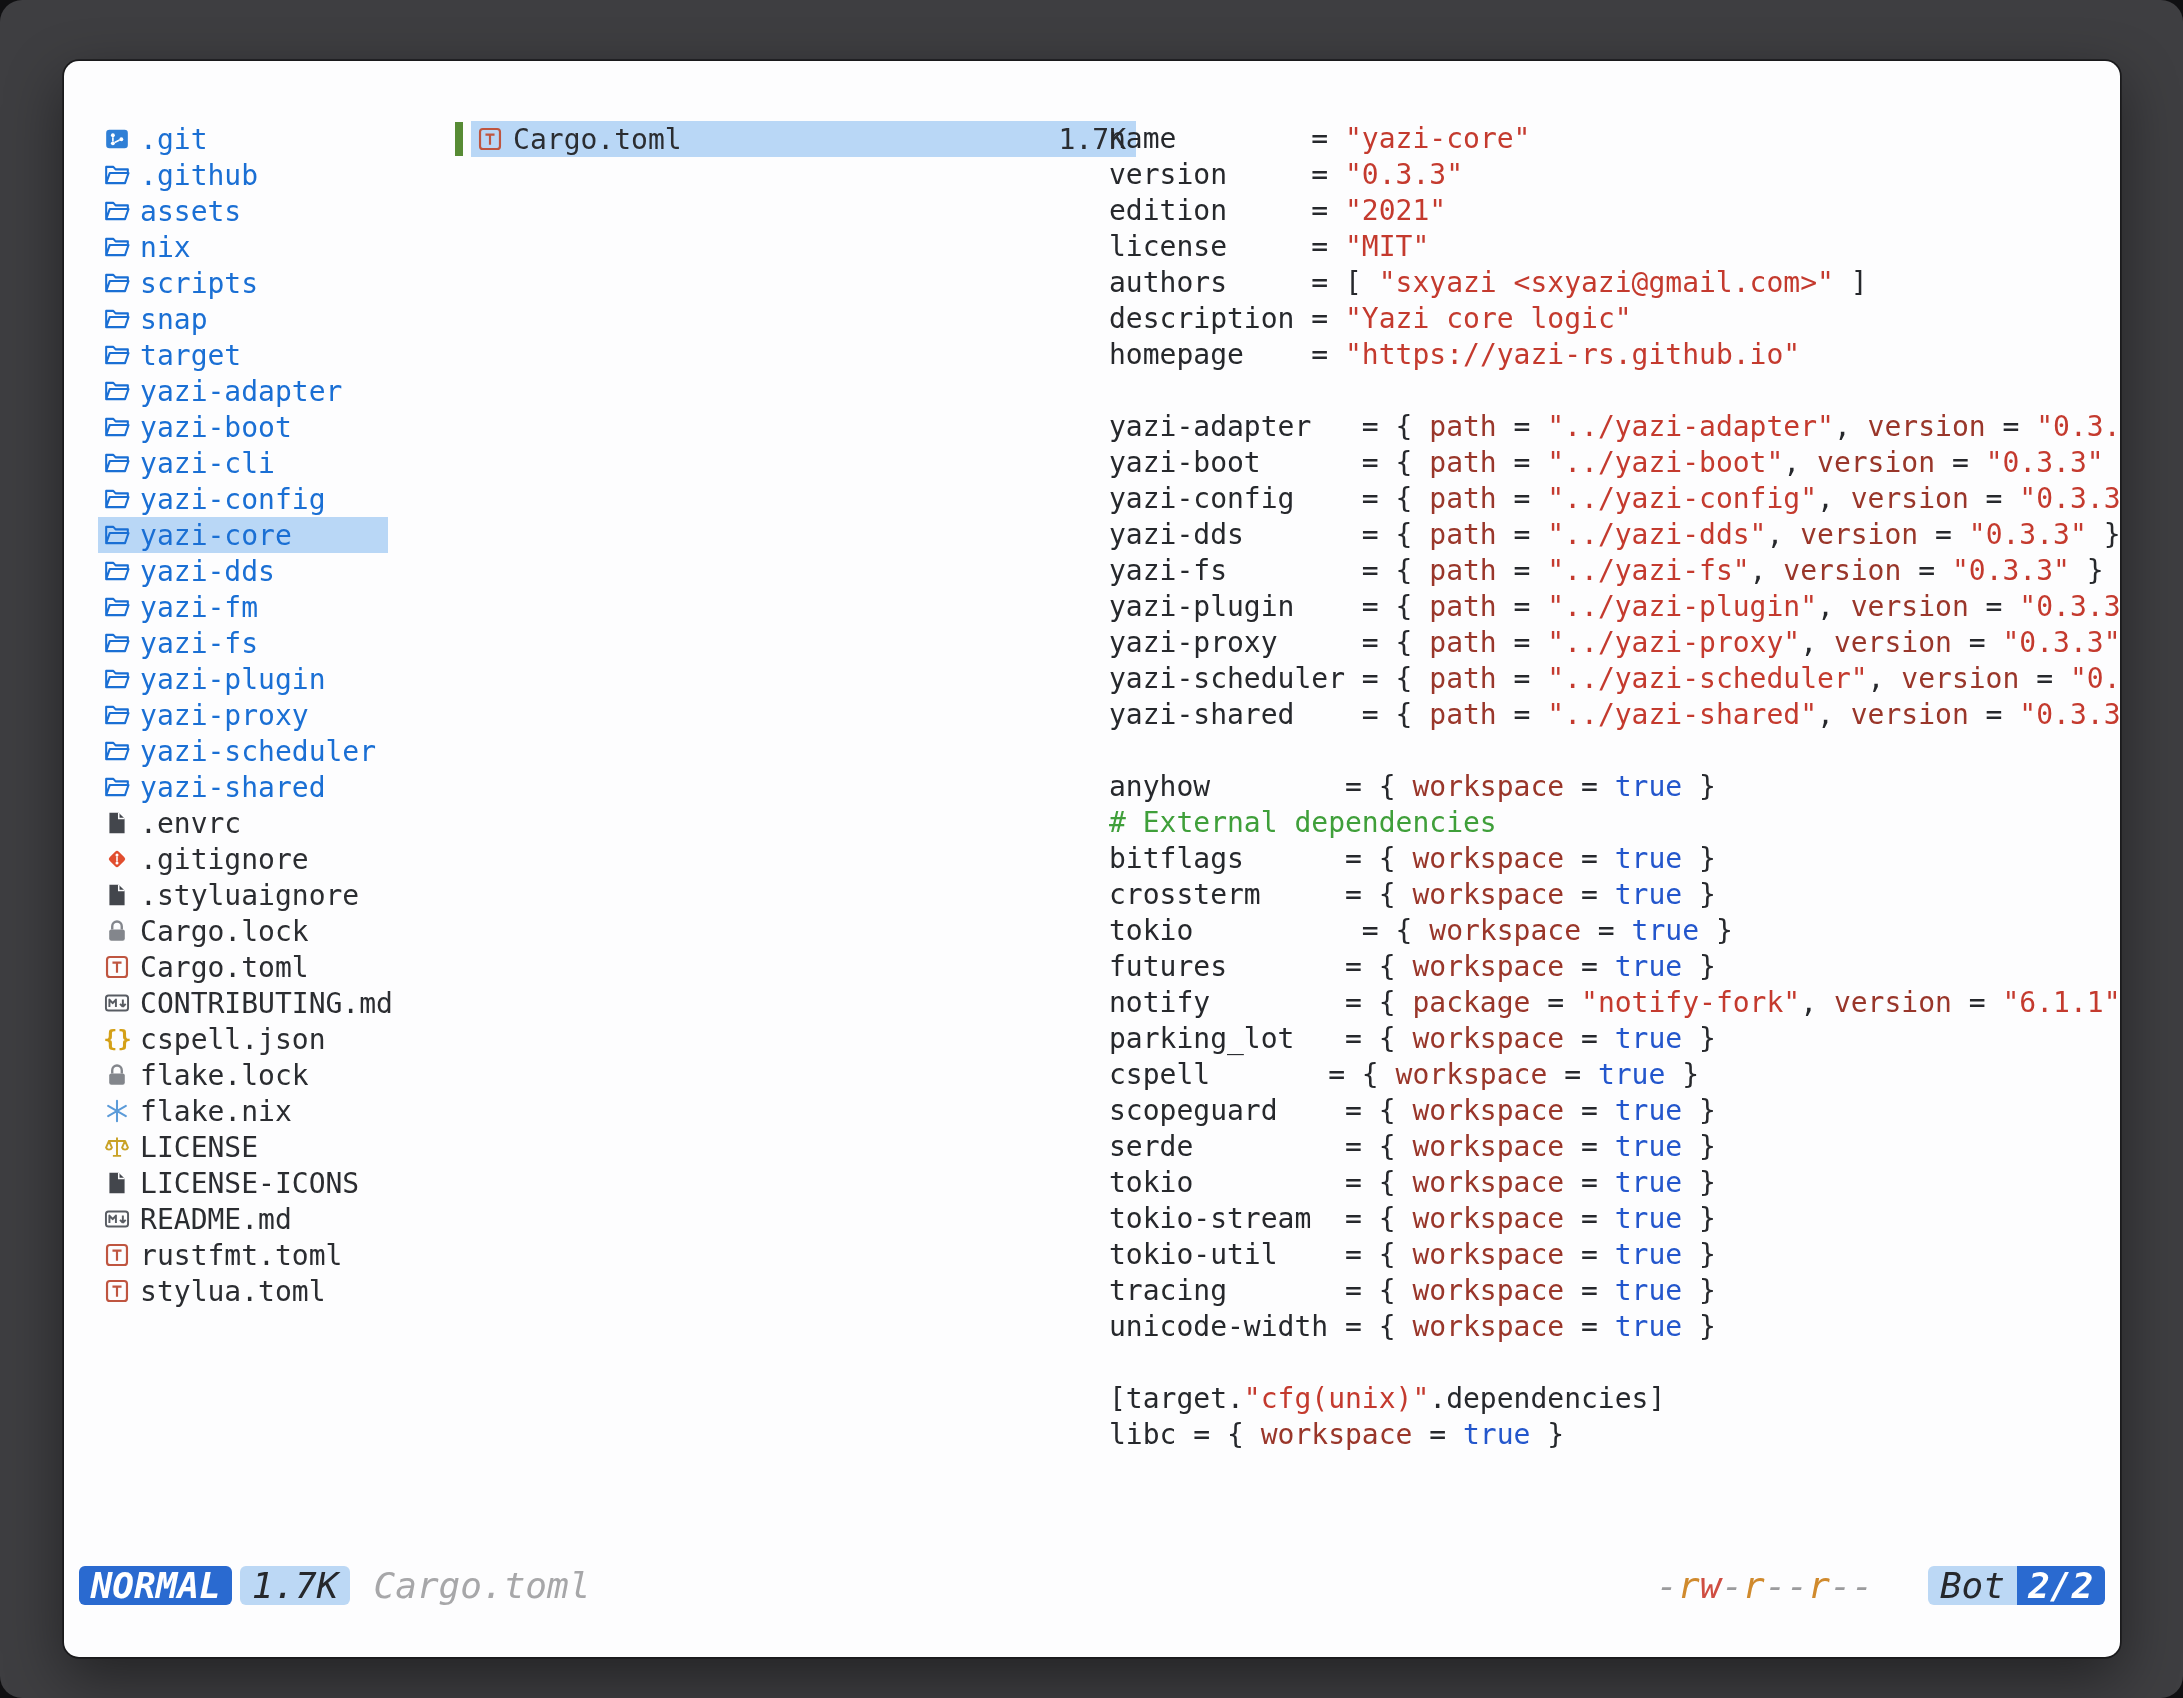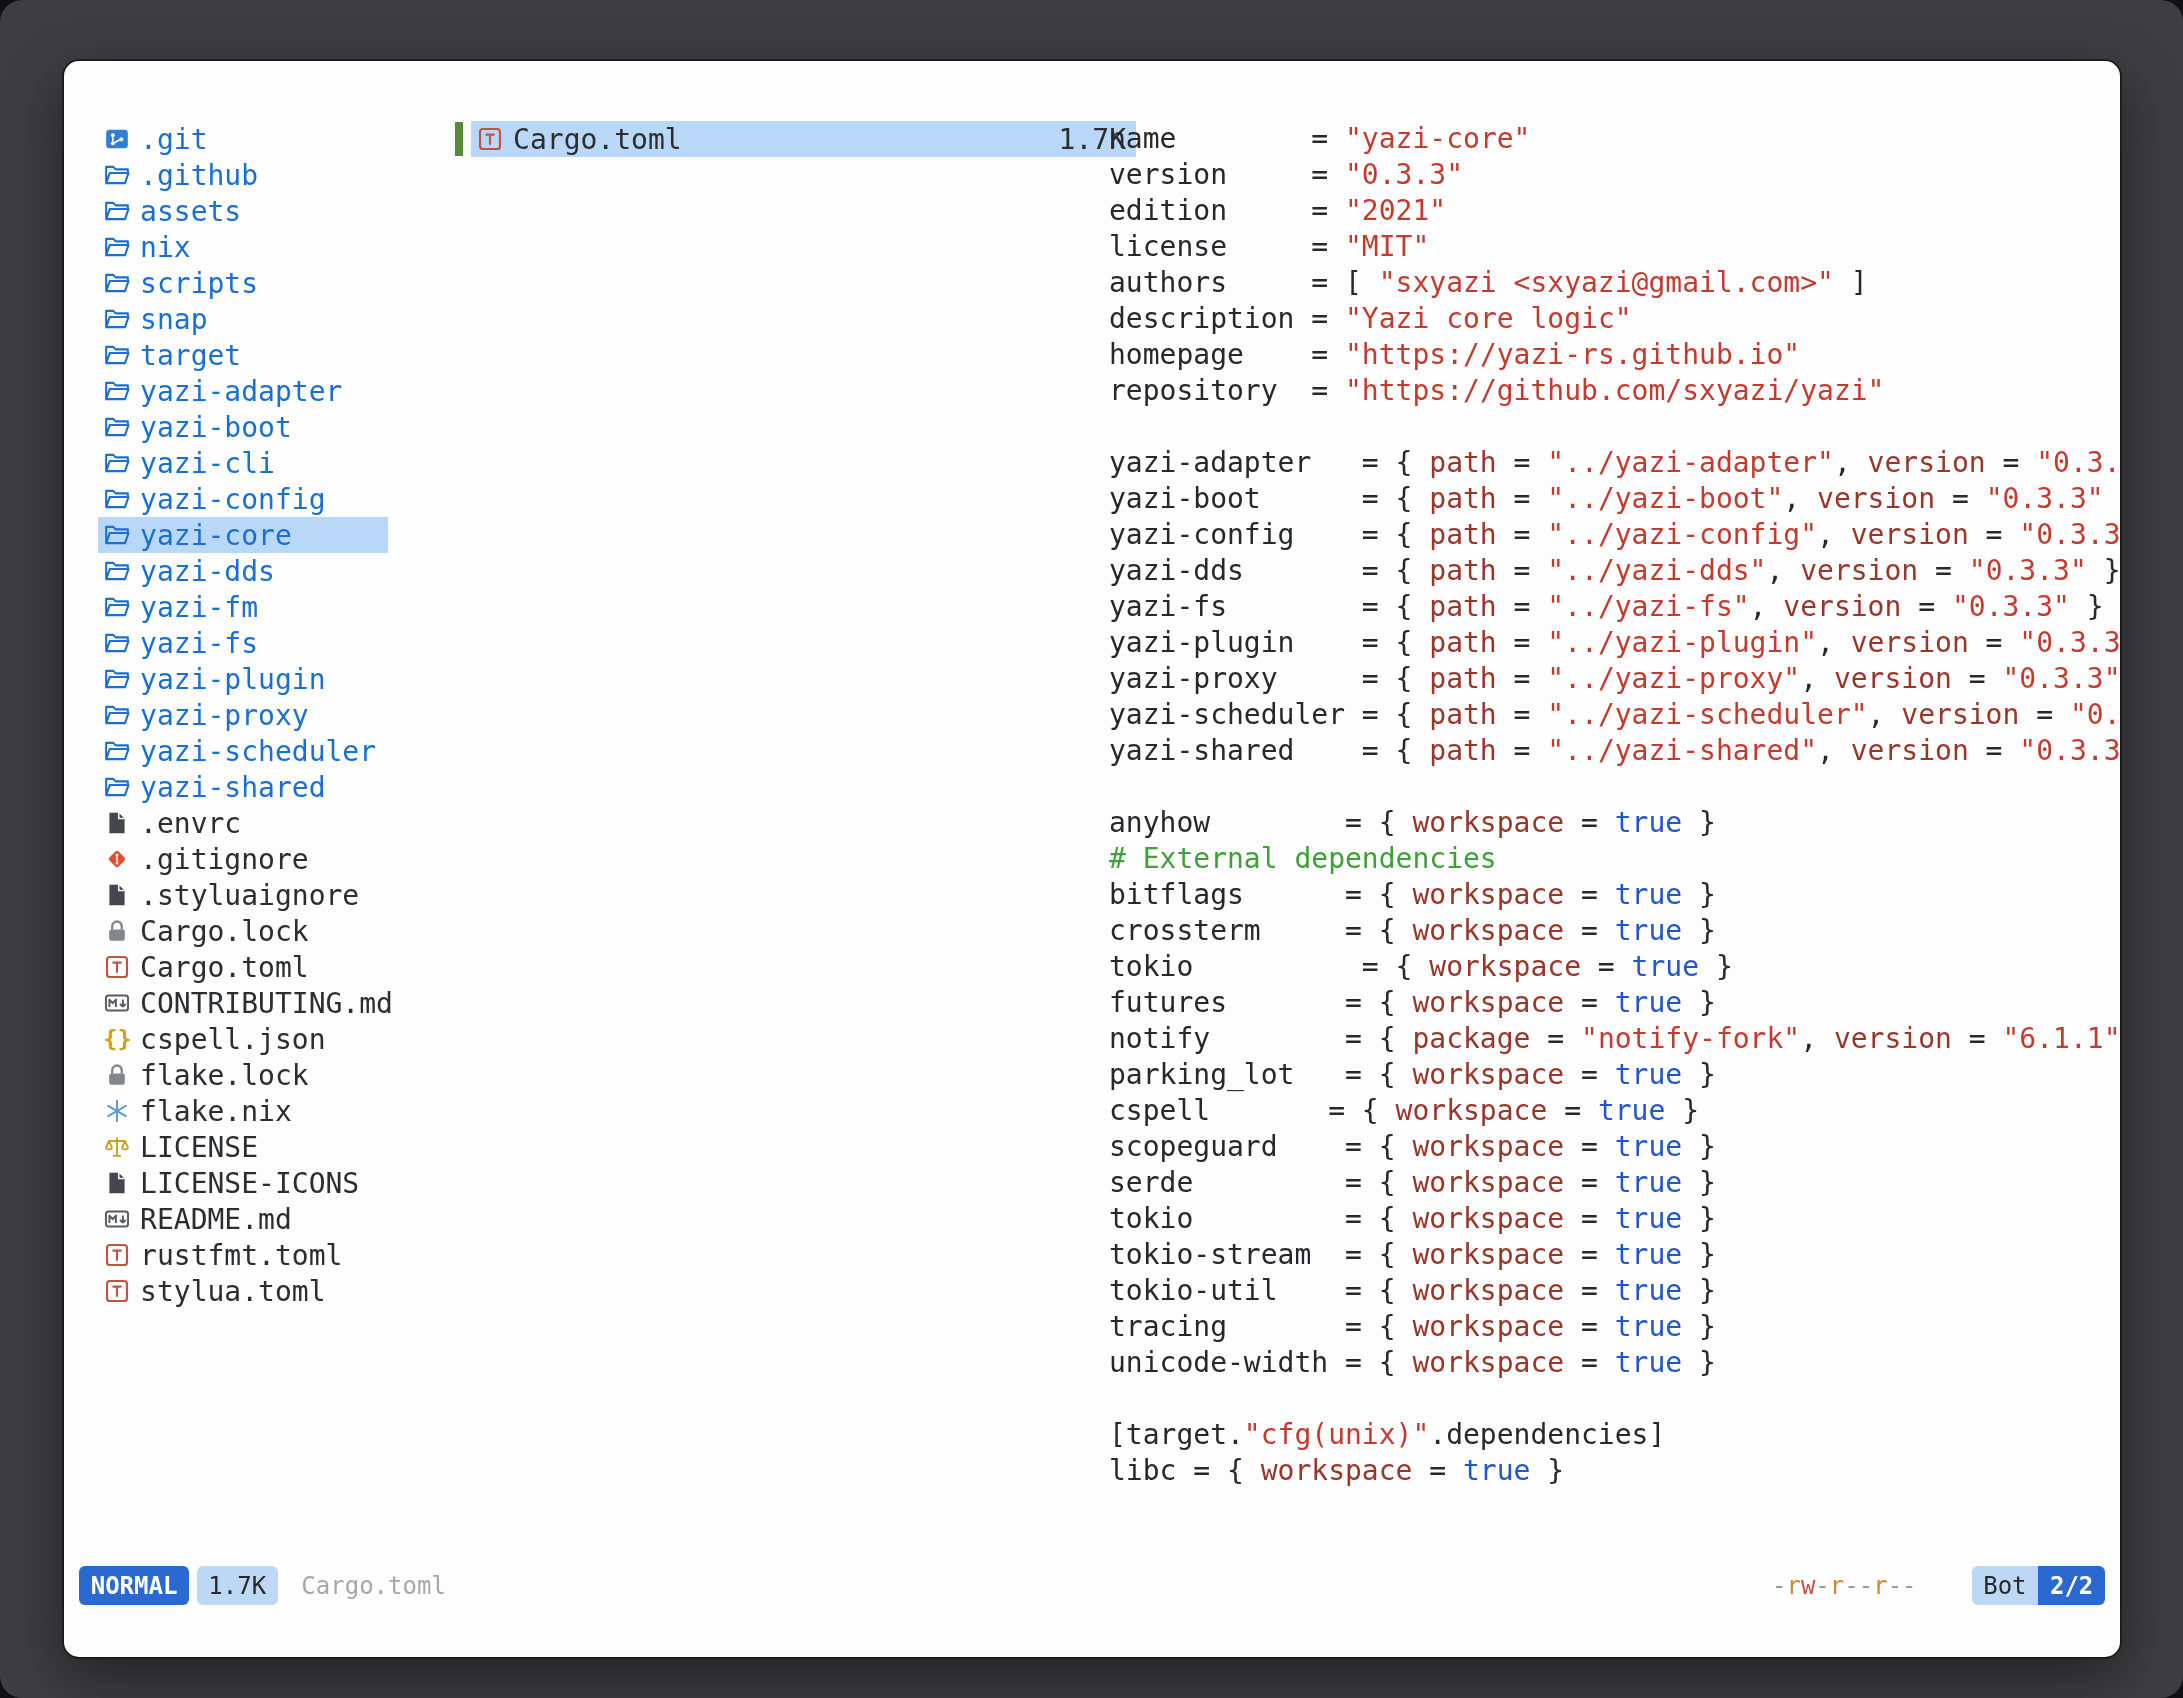--- a/index.html
+++ b/index.html
@@ -25,21 +25,21 @@
   .label.dir{color:var(--blue);}
   .label.file{color:#2b2d31;}
   .row .size{margin-left:auto;color:#2b2d31;}
   .pline{height:36px;line-height:36px;white-space:pre;font-size:28px;}
   .sg-d{color:#26282c}
   .sg-s{color:var(--str)}
   .sg-k{color:var(--ikey)}
   .sg-b{color:var(--bool)}
   .sg-c{color:var(--comment)}
   .statusbar{position:absolute;left:15px;right:15px;bottom:52px;height:39px;
-    display:flex;align-items:center;font-size:24px;}
+    display:flex;align-items:center;font-size:36px;font-style:italic;}
   .badge{height:39px;display:inline-flex;align-items:center;padding:0 11.7px;border-radius:5.9px;}
   .badge-mode{background:var(--mode-bg);color:#fff;font-weight:bold;}
   .badge-size{background:var(--badge-bg);color:#26282c;margin-left:7.6px;}
   .sb-filename{color:#a7a7a9;margin-left:23.5px;}
   .sb-right{margin-left:auto;display:flex;align-items:center;}
   .sb-perms{white-space:pre;}
   .pd{color:#9b9b9d}.pr{color:#d08a2d}.pw{color:#cf4e42}
   .badge-pos{background:var(--badge-bg);color:#26282c;margin-left:55px;border-radius:5.9px 0 0 5.9px;}
   .badge-counter{background:var(--mode-bg);color:#fff;font-weight:bold;border-radius:0 5.9px 5.9px 0;}
 </style>
@@ -349,21 +349,20 @@
         </div>
       </div>
     <div class="pane pane-preview" id="preview-pane">
         <div class="pline"><span class="sg-d">name        = </span><span class="sg-s">"yazi-core"</span></div>
         <div class="pline"><span class="sg-d">version     = </span><span class="sg-s">"0.3.3"</span></div>
         <div class="pline"><span class="sg-d">edition     = </span><span class="sg-s">"2021"</span></div>
         <div class="pline"><span class="sg-d">license     = </span><span class="sg-s">"MIT"</span></div>
         <div class="pline"><span class="sg-d">authors     = [ </span><span class="sg-s">"sxyazi &lt;sxyazi@gmail.com&gt;"</span><span class="sg-d"> ]</span></div>
         <div class="pline"><span class="sg-d">description = </span><span class="sg-s">"Yazi core logic"</span></div>
         <div class="pline"><span class="sg-d">homepage    = </span><span class="sg-s">"https://yazi-rs.github.io"</span></div>
-        <div class="pline"><span class="sg-d">repository  = </span><span class="sg-s">"https://github.com/sxyazi/yazi"</span></div>
         <div class="pline"></div>
         <div class="pline"><span class="sg-d">yazi-adapter   = { </span><span class="sg-k">path</span><span class="sg-d"> = </span><span class="sg-s">"../yazi-adapter"</span><span class="sg-d">, </span><span class="sg-k">version</span><span class="sg-d"> = </span><span class="sg-s">"0.3.3"</span></div>
         <div class="pline"><span class="sg-d">yazi-boot      = { </span><span class="sg-k">path</span><span class="sg-d"> = </span><span class="sg-s">"../yazi-boot"</span><span class="sg-d">, </span><span class="sg-k">version</span><span class="sg-d"> = </span><span class="sg-s">"0.3.3"</span><span class="sg-d"> }</span></div>
         <div class="pline"><span class="sg-d">yazi-config    = { </span><span class="sg-k">path</span><span class="sg-d"> = </span><span class="sg-s">"../yazi-config"</span><span class="sg-d">, </span><span class="sg-k">version</span><span class="sg-d"> = </span><span class="sg-s">"0.3.3"</span></div>
         <div class="pline"><span class="sg-d">yazi-dds       = { </span><span class="sg-k">path</span><span class="sg-d"> = </span><span class="sg-s">"../yazi-dds"</span><span class="sg-d">, </span><span class="sg-k">version</span><span class="sg-d"> = </span><span class="sg-s">"0.3.3"</span><span class="sg-d"> }</span></div>
         <div class="pline"><span class="sg-d">yazi-fs        = { </span><span class="sg-k">path</span><span class="sg-d"> = </span><span class="sg-s">"../yazi-fs"</span><span class="sg-d">, </span><span class="sg-k">version</span><span class="sg-d"> = </span><span class="sg-s">"0.3.3"</span><span class="sg-d"> }</span></div>
         <div class="pline"><span class="sg-d">yazi-plugin    = { </span><span class="sg-k">path</span><span class="sg-d"> = </span><span class="sg-s">"../yazi-plugin"</span><span class="sg-d">, </span><span class="sg-k">version</span><span class="sg-d"> = </span><span class="sg-s">"0.3.3"</span></div>
         <div class="pline"><span class="sg-d">yazi-proxy     = { </span><span class="sg-k">path</span><span class="sg-d"> = </span><span class="sg-s">"../yazi-proxy"</span><span class="sg-d">, </span><span class="sg-k">version</span><span class="sg-d"> = </span><span class="sg-s">"0.3.3"</span><span class="sg-d"> }</span></div>
         <div class="pline"><span class="sg-d">yazi-scheduler = { </span><span class="sg-k">path</span><span class="sg-d"> = </span><span class="sg-s">"../yazi-scheduler"</span><span class="sg-d">, </span><span class="sg-k">version</span><span class="sg-d"> = </span><span class="sg-s">"0.3.3"</span></div>
         <div class="pline"><span class="sg-d">yazi-shared    = { </span><span class="sg-k">path</span><span class="sg-d"> = </span><span class="sg-s">"../yazi-shared"</span><span class="sg-d">, </span><span class="sg-k">version</span><span class="sg-d"> = </span><span class="sg-s">"0.3.3"</span></div>

